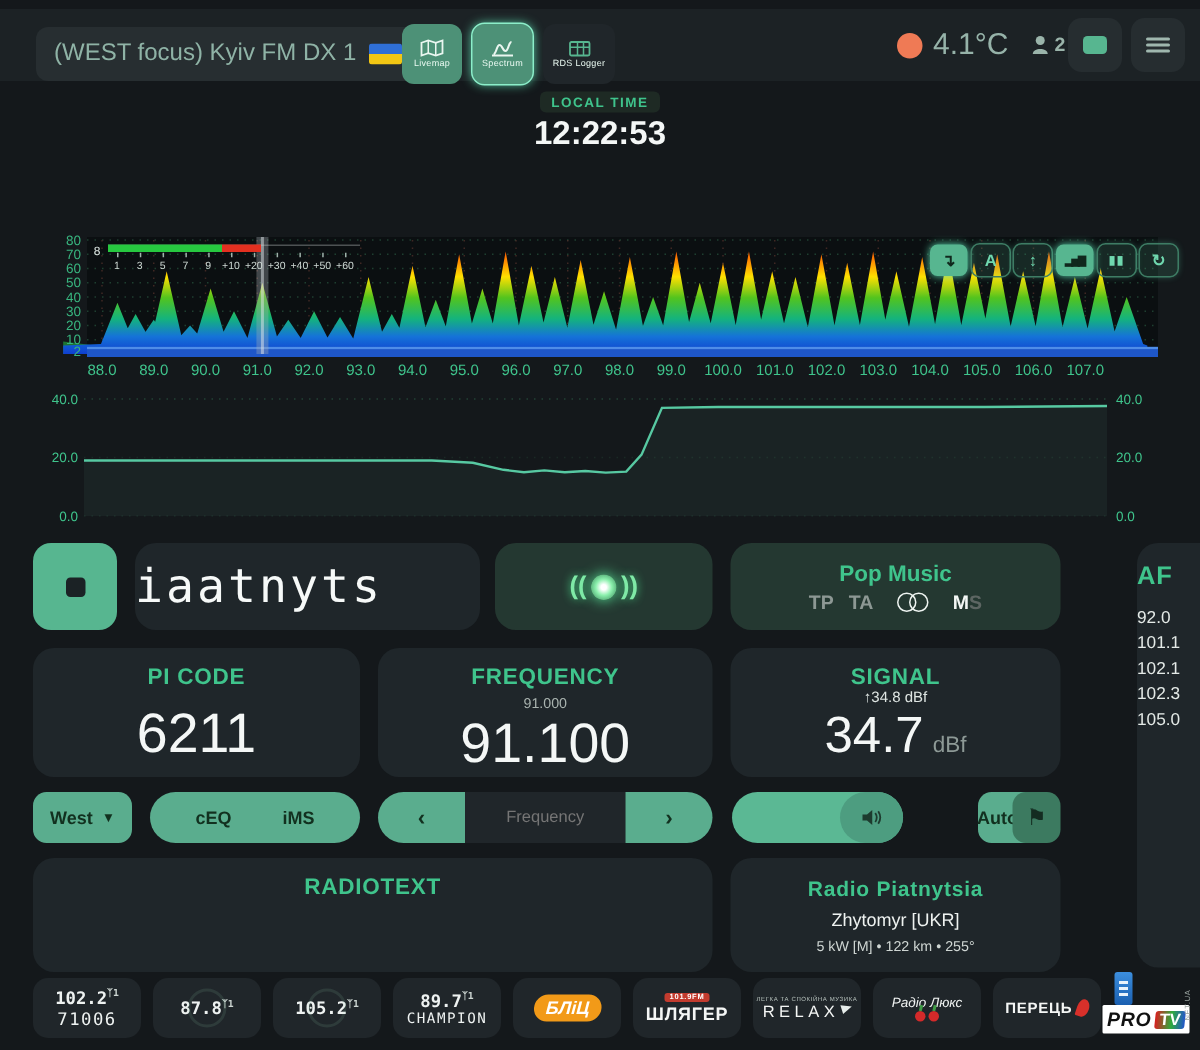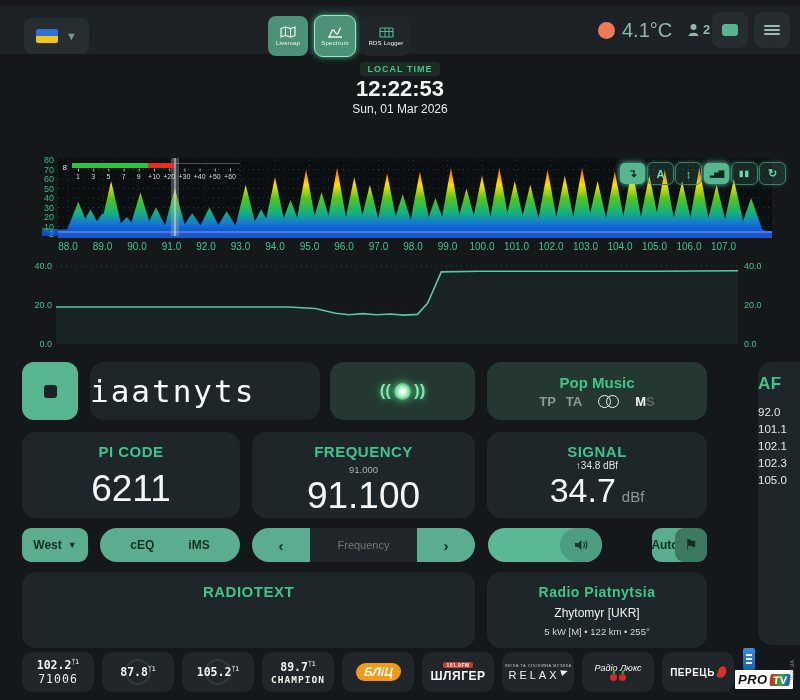--- a/index.html
+++ b/index.html
@@ -110,20 +110,21 @@
   .wmbox{position:absolute;left:0;top:19px;background:#fff;display:flex;align-items:center;padding:2px 3px;border-radius:1px}
   .wmpro{color:#111;font-weight:bold;font-style:italic;font-size:13px;letter-spacing:.5px}
   .wmtv{background:linear-gradient(90deg,#d81f1f 0%,#2faa3c 55%,#2255cc 100%);color:#fff;font-weight:bold;font-size:11px;padding:0 3px;margin-left:2px;border-radius:2px;transform:skew(-6deg)}
   .wmside{position:absolute;right:-6px;top:16px;color:#9aa4a0;font-size:5px;transform:rotate(-90deg);letter-spacing:.5px}
 </style>
 </head>
 <body>
 
 <div class="abs topbar">
   <div class="abs titlepill">
+    <span>(WEST focus) Kyiv FM DX 1</span>
     <span class="uaflag">
         <div class="b"></div>
         <div class="y"></div>
       </span>
     <span class="chev">▼</span>
   </div>
   <div class="abs tbtn green" style="left:268px">
     <svg width="16" height="12" viewBox="0 0 16 12">
         <path d="M1 2.5 5.5 1 10.5 2.5 15 1 V9.5 L10.5 11 5.5 9.5 1 11 Z" fill="none" stroke="#eaf6f0" stroke-width="1.2"></path>
         <path d="M5.5 1V9.5 M10.5 2.5V11" stroke="#eaf6f0" stroke-width="1"></path>
@@ -160,21 +161,20 @@
         <div></div>
         <div></div>
         <div></div>
       </div>
     </div>
 </div>
 
 <div class="abs" style="left:0;top:58px;width:800px;text-align:center">
   <span class="ltlabel">LOCAL TIME</span>
   <div class="lttime">12:22:53</div>
-  <div class="ltdate">Sun, 01 Mar 2026</div>
 </div>
 
 <div class="abs specbox">
   <svg id="spec-svg" width="772" height="106">
       <defs>
         <linearGradient id="g1" x1="0" y1="8" x2="0" y2="86" gradientUnits="userSpaceOnUse">
           <stop offset="0%" stop-color="#ff2015"></stop>
           <stop offset="18%" stop-color="#ff7a00"></stop>
           <stop offset="34%" stop-color="#ffe000"></stop>
           <stop offset="52%" stop-color="#52c41e"></stop>
@@ -399,21 +399,21 @@
 <div class="abs preset" style="left:102px">
   <span class="ghost"></span>
   <div class="pfreq"><span>87.8</span><sup>ᛉ1</sup></div>
 </div>
 <div class="abs preset" style="left:182px">
   <span class="ghost"></span>
   <div class="pfreq"><span>105.2</span><sup>ᛉ1</sup></div>
 </div>
 <div class="abs preset" style="left:262px">
   <div class="pfreq"><span>89.7</span><sup>ᛉ1</sup></div>
-  <div class="ppi" style="font-size:9.5px;font-weight:bold">CHAMPION</div>
+  <div class="ppi" style="font-size:9.5px;font-weight:normal">CHAMPION</div>
 </div>
 <div class="abs logobtn" style="left:342px">
   <span class="blitz">БЛіЦ</span>
 </div>
 <div class="abs logobtn" style="left:422px">
   <span class="shlgtop">101.9FM</span>
   <span class="shlgmain">ШЛЯГЕР</span>
 </div>
 <div class="abs logobtn" style="left:502px">
   <span class="relaxtop">ЛЕГКА ТА СПОКІЙНА МУЗИКА</span>

